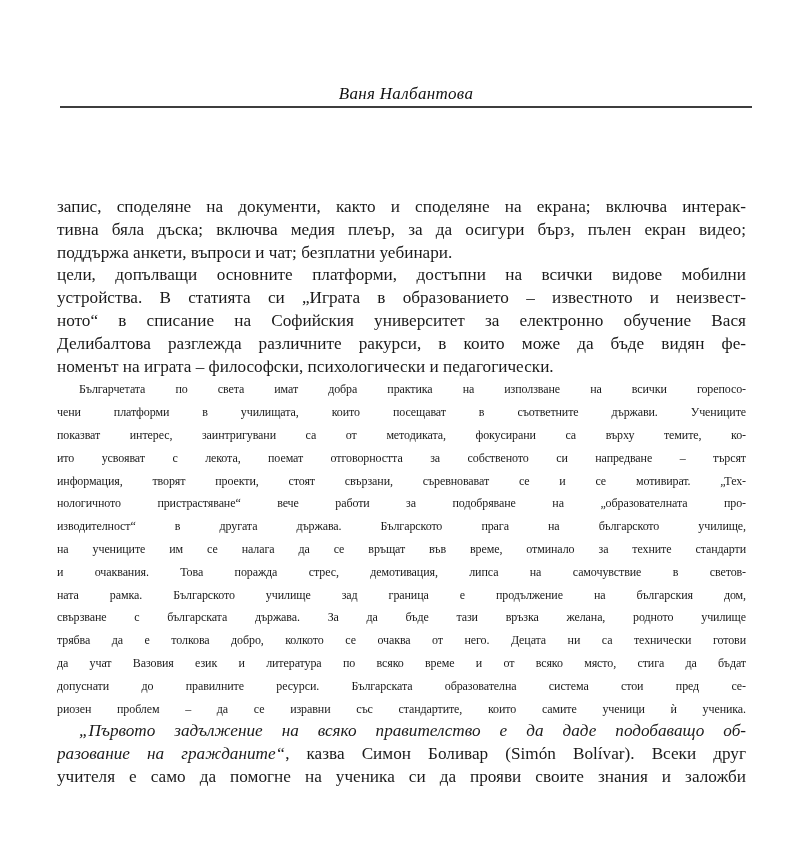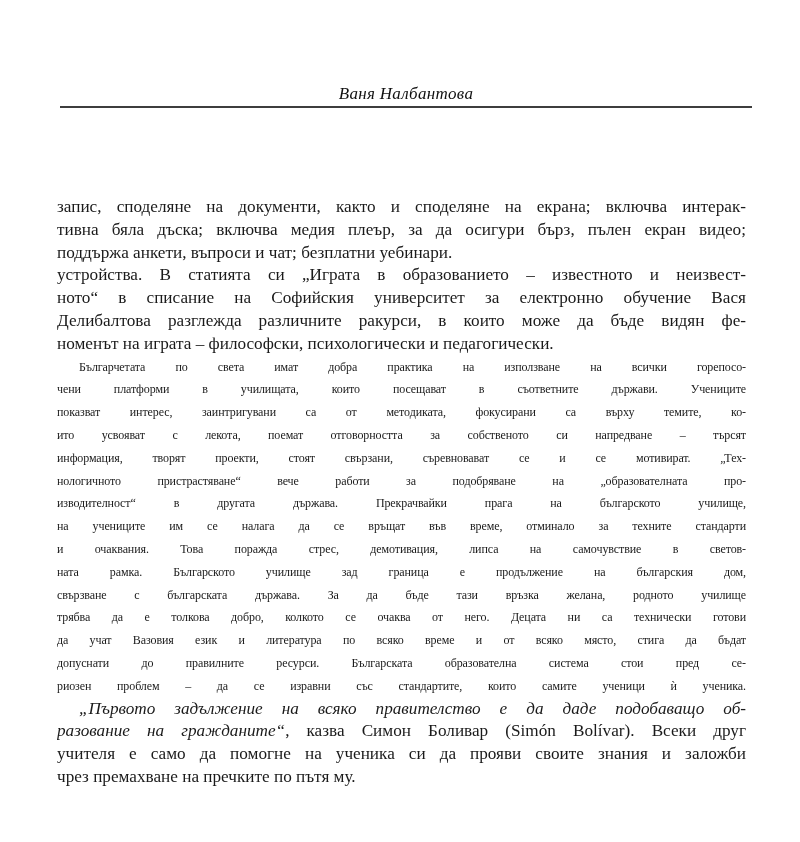--- a/index.html
+++ b/index.html
@@ -63,42 +63,42 @@
     <span class="author">Ваня Налбантова</span>
   </div>
   <div class="rule"></div>
   <div class="body-text" id="body">
       <div class="para">
         <div class="line"><span>запис, споделяне на документи, както и споделяне на екрана; включва интерак-</span></div>
         <div class="line"><span>тивна бяла дъска; включва медия плеър, за да осигури бърз, пълен екран видео;</span></div>
         <div class="line endline"><span>поддържа анкети, въпроси и чат; безплатни уебинари.</span></div>
       </div>
       <div class="para">
+        <div class="line"><span>цели, допълващи основните платформи, достъпни на всички видове мобилни</span></div>
         <div class="line"><span>устройства. В статията си „Играта в образованието – известното и неизвест-</span></div>
         <div class="line"><span>ното“ в списание на Софийския университет за електронно обучение Вася</span></div>
         <div class="line"><span>Делибалтова разглежда различните ракурси, в които може да бъде видян фе-</span></div>
         <div class="line endline"><span>номенът на играта – философски, психологически и педагогически.</span></div>
       </div>
       <div class="para">
         <div class="line dense indent"><span>Българчетата по света имат добра практика на използване на всички горепосо-</span></div>
         <div class="line dense"><span>чени платформи в училищата, които посещават в съответните държави. Учениците</span></div>
         <div class="line dense"><span>показват интерес, заинтригувани са от методиката, фокусирани са върху темите, ко-</span></div>
         <div class="line dense"><span>ито усвояват с лекота, поемат отговорността за собственото си напредване – търсят</span></div>
         <div class="line dense"><span>информация, творят проекти, стоят свързани, съревновават се и се мотивират. „Тех-</span></div>
         <div class="line dense"><span>нологичното пристрастяване“ вече работи за подобряване на „образователната про-</span></div>
-        <div class="line dense"><span>изводителност“ в другата държава. Прекрачвайки прага на българското училище,</span></div>
+        <div class="line dense"><span>изводителност“ в другата държава. Българското прага на българското училище,</span></div>
         <div class="line dense"><span>на учениците им се налага да се връщат във време, отминало за техните стандарти</span></div>
         <div class="line dense"><span>и очаквания. Това поражда стрес, демотивация, липса на самочувствие в светов-</span></div>
         <div class="line dense"><span>ната рамка. Българското училище зад граница е продължение на българския дом,</span></div>
         <div class="line dense"><span>свързване с българската държава. За да бъде тази връзка желана, родното училище</span></div>
         <div class="line dense"><span>трябва да е толкова добро, колкото се очаква от него. Децата ни са технически готови</span></div>
         <div class="line dense"><span>да учат Вазовия език и литература по всяко време и от всяко място, стига да бъдат</span></div>
         <div class="line dense"><span>допуснати до правилните ресурси. Българската образователна система стои пред се-</span></div>
         <div class="line dense"><span>риозен проблем – да се изравни със стандартите, които самите ученици ѝ ученика.</span></div>
       </div>
       <div class="para">
         <div class="line indent"><span class="i">„Първото задължение на всяко правителство е да даде подобаващо об-</span></div>
         <div class="line"><span class="i">разование на гражданите“</span><span>, казва Симон Боливар (Simón Bolívar). Всеки друг</span></div>
         <div class="line"><span>учителя е само да помогне на ученика си да прояви своите знания и заложби</span></div>
-        <div class="line endline"><span>чрез премахване на пречките по пътя му.</span></div>
       </div>
     </div>
 </div>
 
 </body></html>

